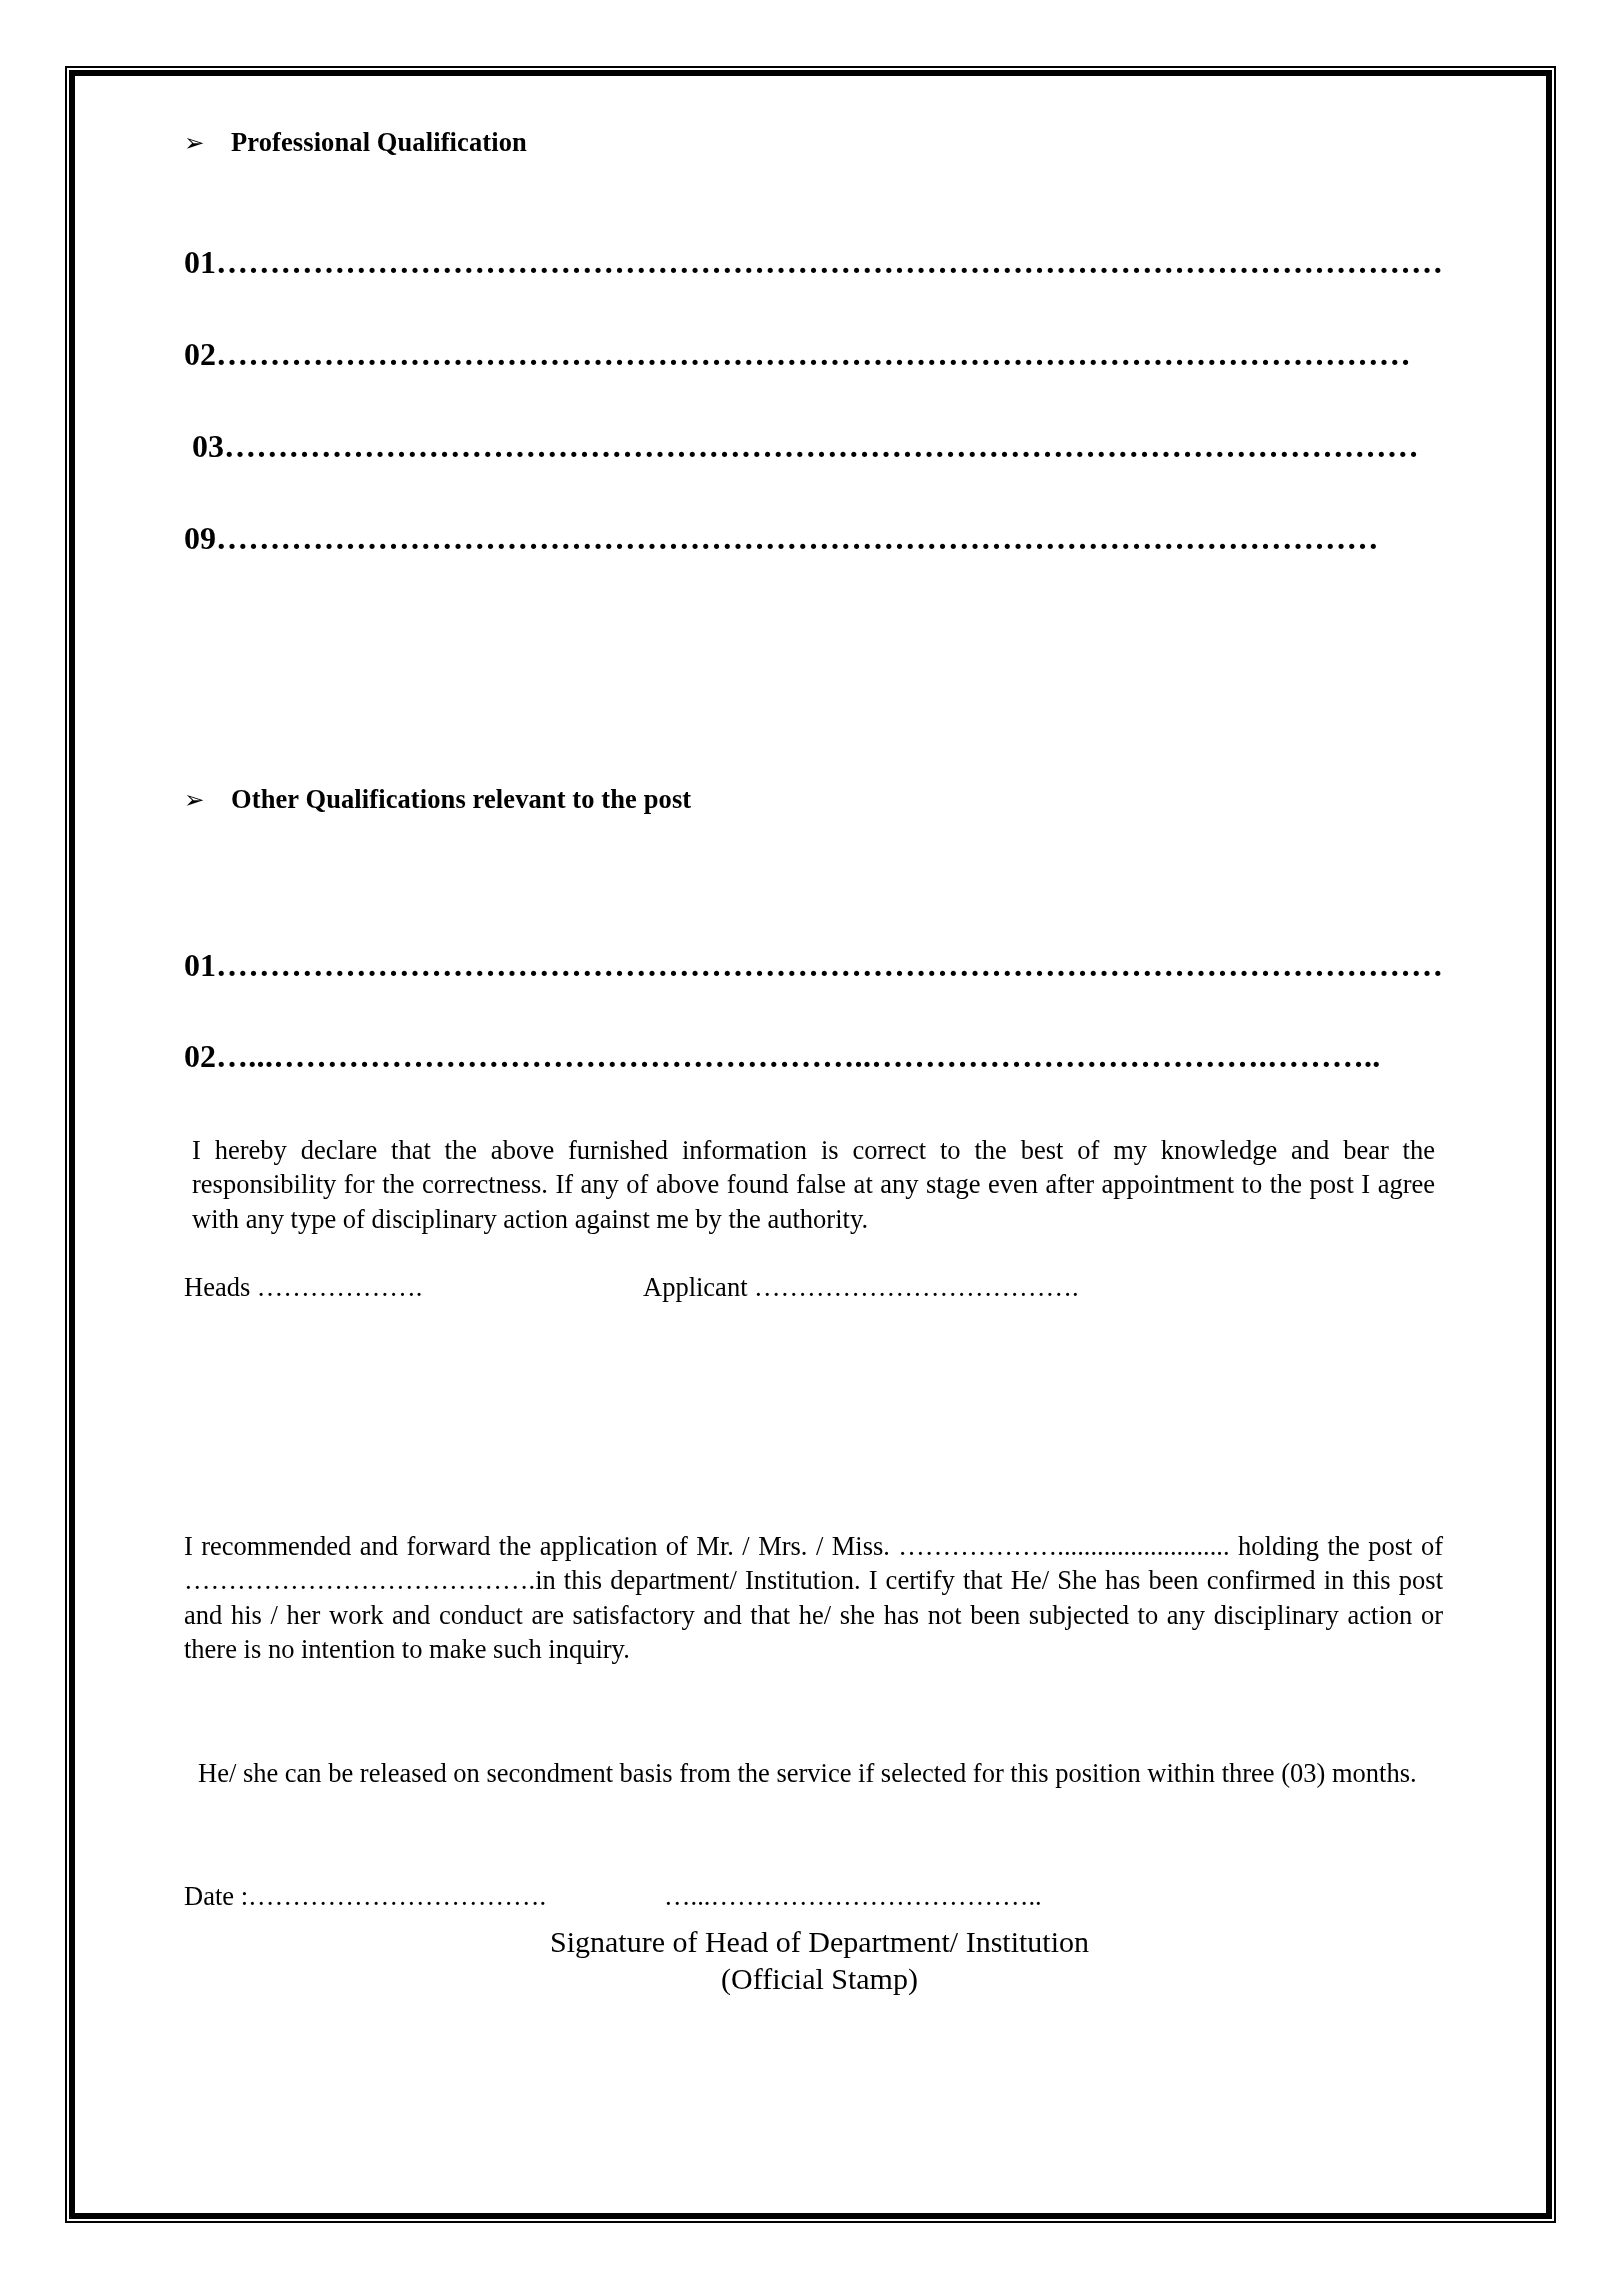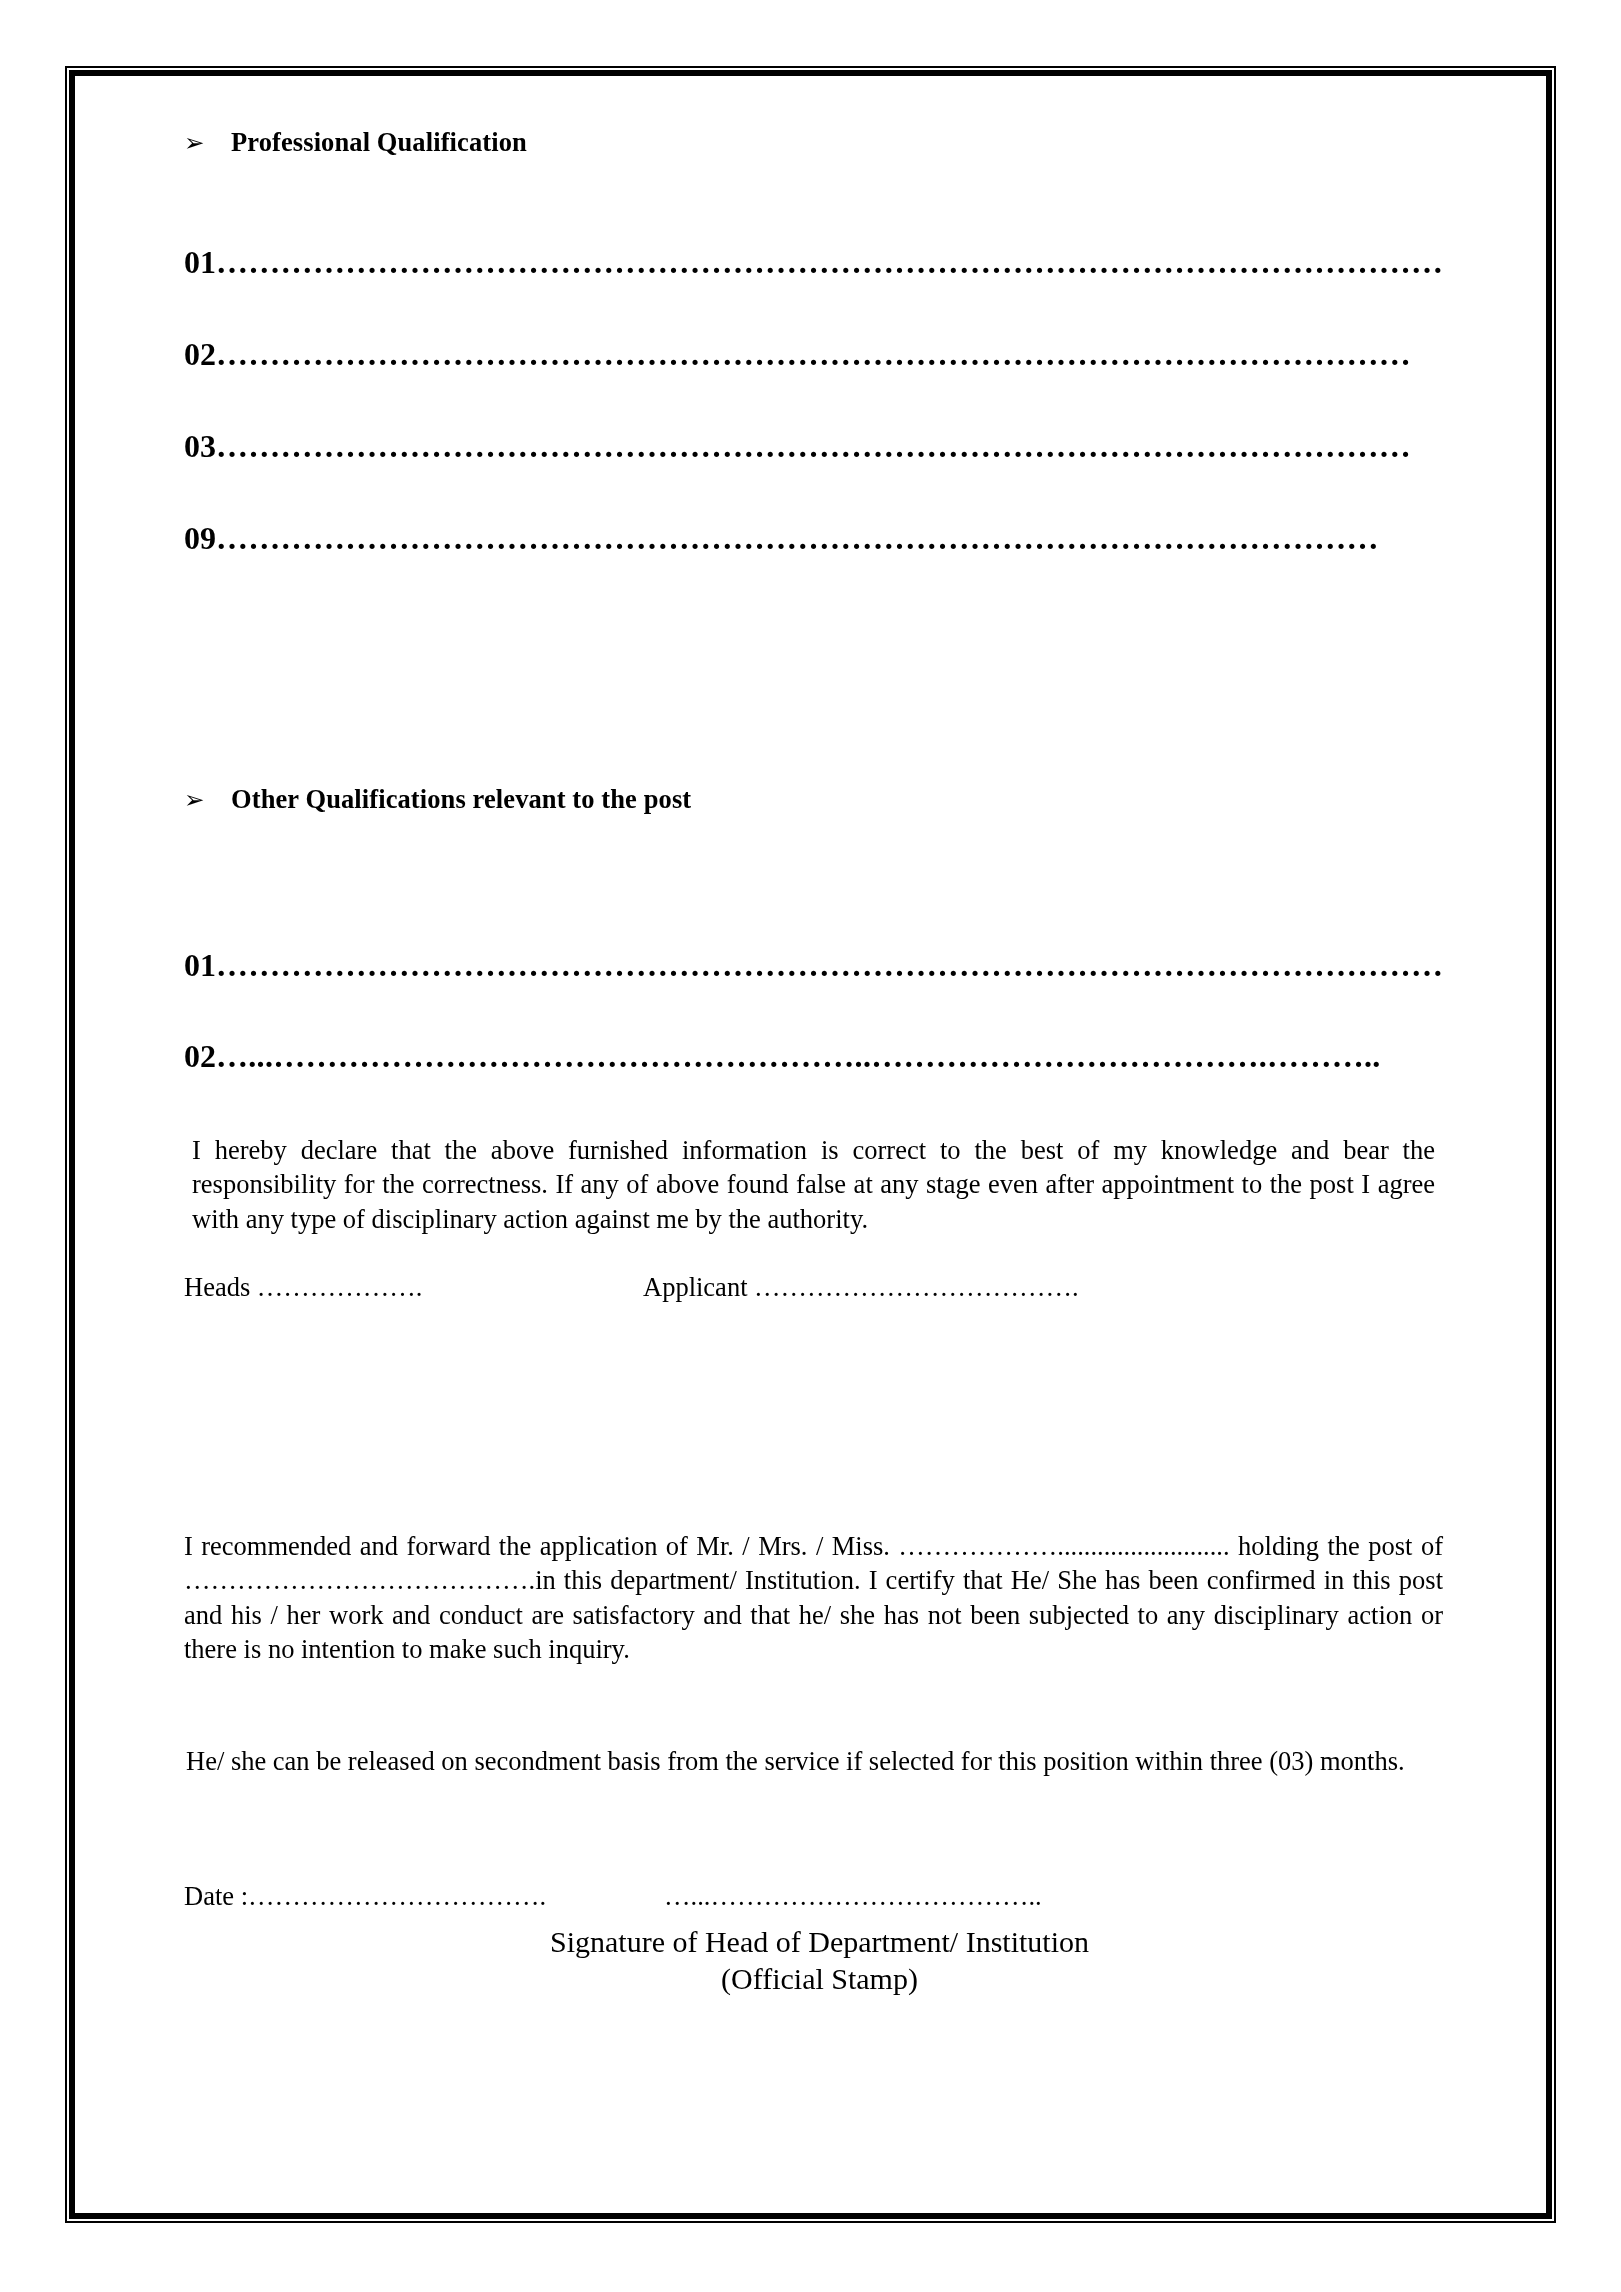--- a/index.html
+++ b/index.html
@@ -149,21 +149,21 @@
           <span class="num">01</span><span class="dots">……………………………………………………………………………………………………</span>
         </div>
       </div>
 
       <div class="col" style="top:261px;">
         <div class="fill-line">
           <span class="num">02</span><span class="dots">…………………………………………………………………………………………………</span>
         </div>
       </div>
 
-      <div class="col" style="top:353px;">
+      <div class="col" style="top:353px;margin-left:8px;">
         <div class="fill-line">
           <span class="num">03</span><span class="dots">…………………………………………………………………………………………………</span>
         </div>
       </div>
 
       <div class="col" style="top:445px;">
         <div class="fill-line">
           <span class="num">09</span><span class="dots">………………………………………………………………………………………………</span>
         </div>
       </div>
@@ -198,21 +198,21 @@
         </div>
       </div>
 
 
 
       <div class="col" style="top:1453px;">
         <p class="para" style="margin:0;">I recommended and forward the application of Mr. / Mrs. / Miss. ……………….......................... holding the post of ………………………………….in this department/ Institution. I certify that He/ She has been confirmed in this post and his / her work and conduct are satisfactory and that he/ she has not been subjected to any disciplinary action or there is no intention to make such inquiry.</p>
       </div>
 
       <div class="col" style="top:1666px;">
-        <p class="para" style="margin:2px;">He/ she can be released on secondment basis from the service if selected for this position within three (03) months.</p>
+        <p class="para" style="margin:14px;">He/ she can be released on secondment basis from the service if selected for this position within three (03) months.</p>
       </div>
 
       <div class="col" style="top:1805px;">
         <div class="sig-row">
           <span class="left-cell">Date :…………………………….</span>
           <span class="right-cell" style="left:480px;">…...………………………………..</span>
         </div>
       </div>
 
       <div class="sig-block" style="left:431px; top:1848px; width:627px;">

